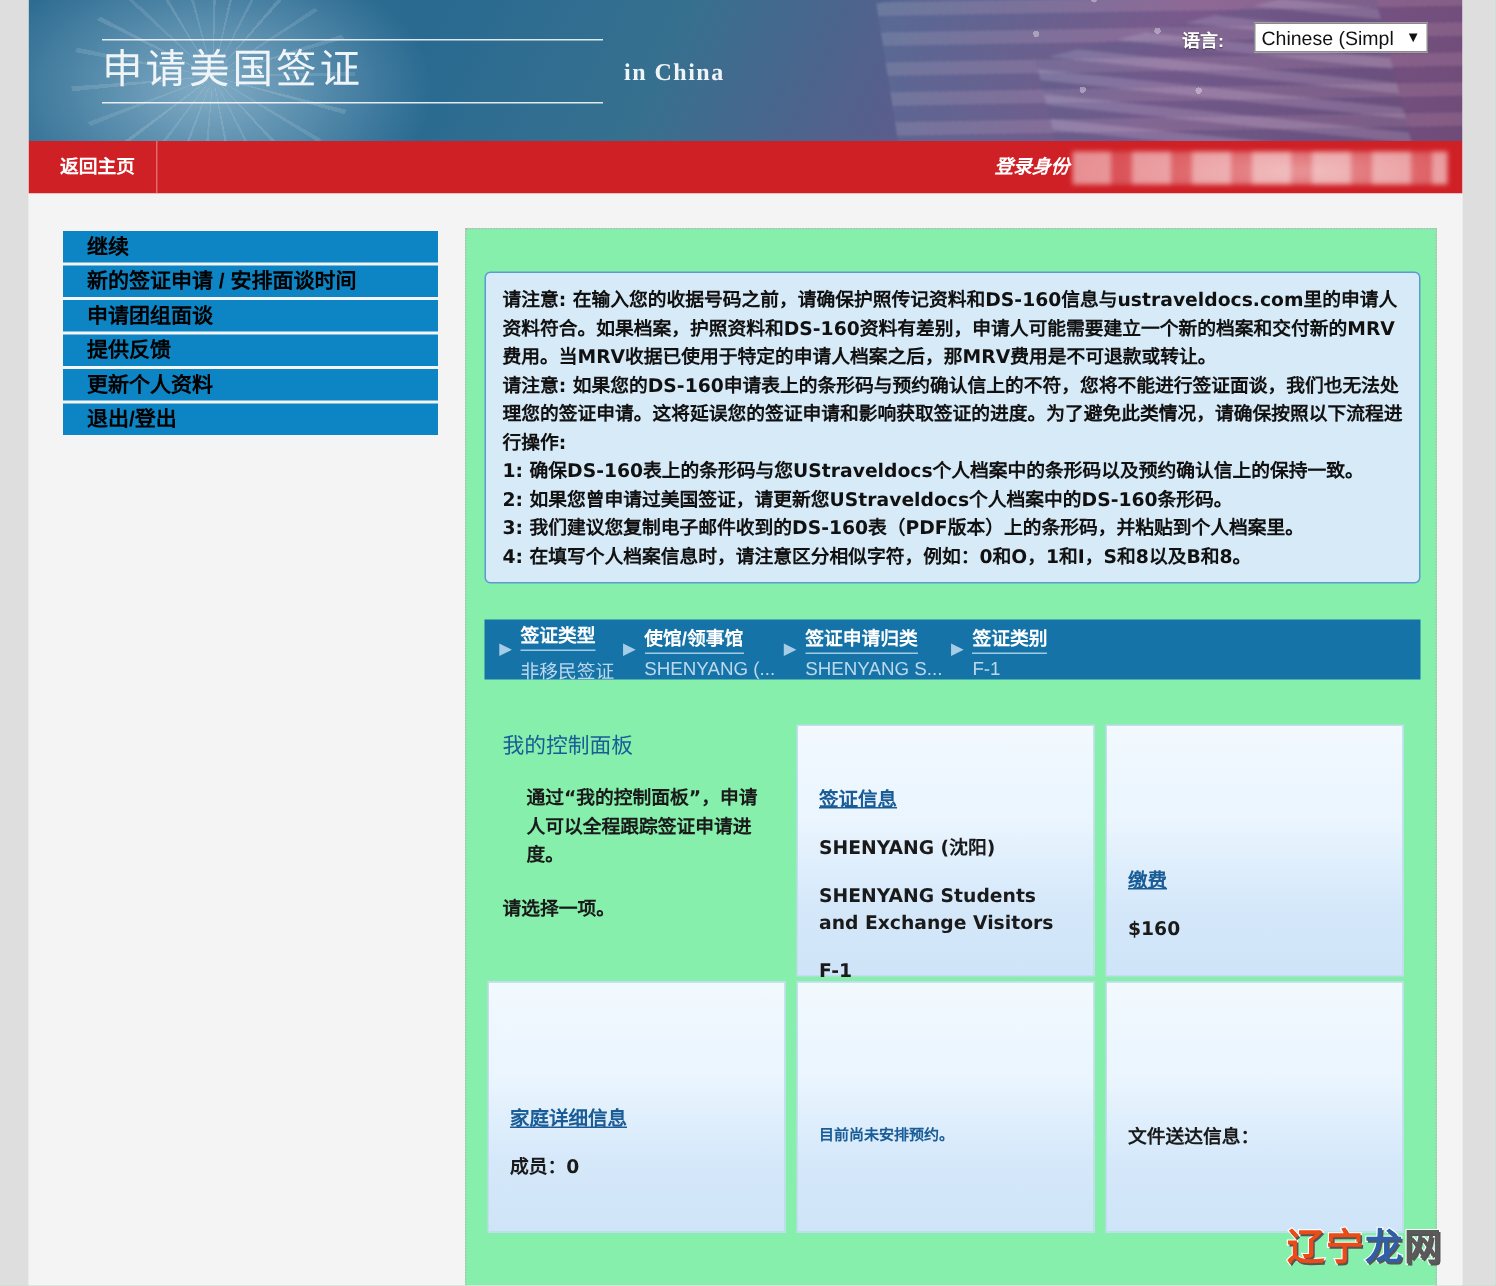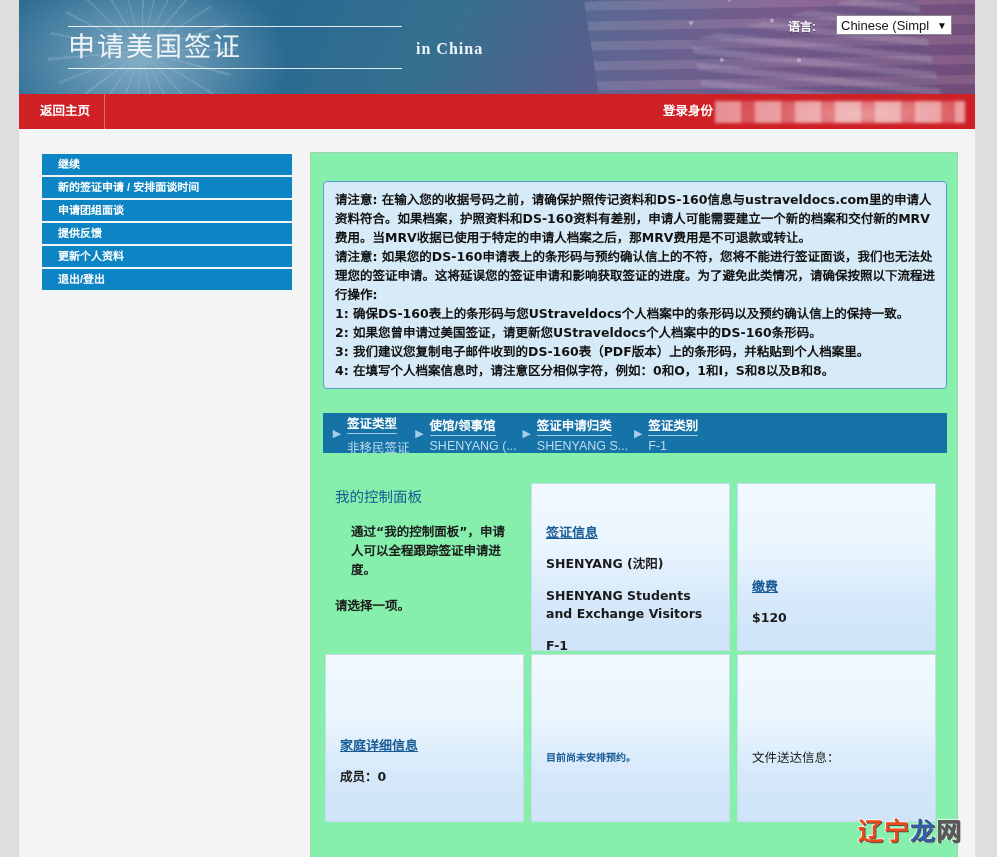--- a/index.html
+++ b/index.html
@@ -208,20 +208,21 @@
     right: 10px; top: 0;
     height: 35px;
     line-height: 35px;
     display: flex;
     align-items: center;
     gap: 0px;
     color: #ffffff;
     font-size: 12.5px;
     font-weight: 700;
     white-space: nowrap;
+    font-style: italic;
   }
   #login-redaction {
     display: inline-block;
     width: 250px;
     height: 22px;
     margin-left: 2px;
     background:
       radial-gradient(ellipse 150px 30px at 60% 60%, rgba(255,255,255,.42) 0%, rgba(255,255,255,.10) 70%, rgba(255,255,255,0) 100%),
       repeating-linear-gradient(90deg,
         rgba(255,255,255,.50) 0px, rgba(255,255,255,.50) 26px,
@@ -241,22 +242,22 @@
   
   #sidebar {
     position: absolute;
     left: 23px; top: 25px;
     width: 250px;
   }
   .nav-item {
     height: 21px;
     line-height: 21px;
     background: #0d84c3;
-    color: #ffffff;
-    font-size: 11px;
+    color: #000000;
+    font-size: 14px;
     font-weight: 700;
     padding-left: 16px;
     margin-bottom: 2px;
     cursor: pointer;
     white-space: nowrap;
     overflow: hidden;
   }
 
   
   #content-panel {
@@ -372,21 +373,21 @@
   .card--mid { padding-top: 92px; }
   .card--mid2 { padding-top: 80px; }
   .card-note {
     color: #1a5c96;
     font-size: 10px;
     font-weight: 700;
   }
   .card-plain {
     color: #1a1a1a;
     font-size: 12.5px;
-    font-weight: 400;
+    font-weight: 700;
   }
 
   
   #panel-intro {
     position: absolute;
     left: 12px; top: 2px;
     right: 6px;
   }
   #panel-title {
     color: #1a5c96;
@@ -522,21 +523,21 @@
             <span class="card-link">签证信息</span>
             <div class="card-line">SHENYANG (沈阳)</div>
             <div class="card-line">SHENYANG Students and Exchange Visitors</div>
             <div class="card-line">F-1</div>
           </div>
         </div>
 
         <div class="cell">
           <div class="card card--mid">
             <span class="card-link">缴费</span>
-            <div class="card-line">$120</div>
+            <div class="card-line">$160</div>
           </div>
         </div>
 
         <div class="cell">
           <div class="card card--mid2">
             <span class="card-link">家庭详细信息</span>
             <div class="card-line">成员：0</div>
           </div>
         </div>
 

